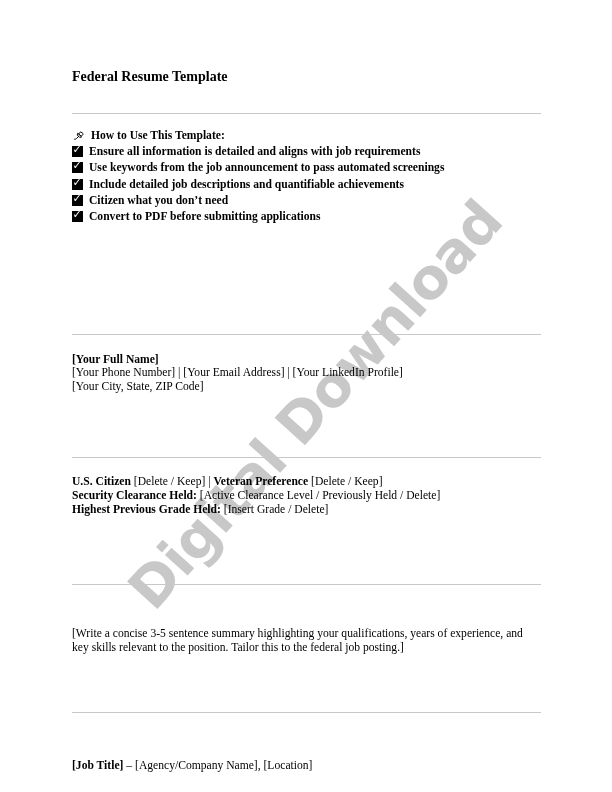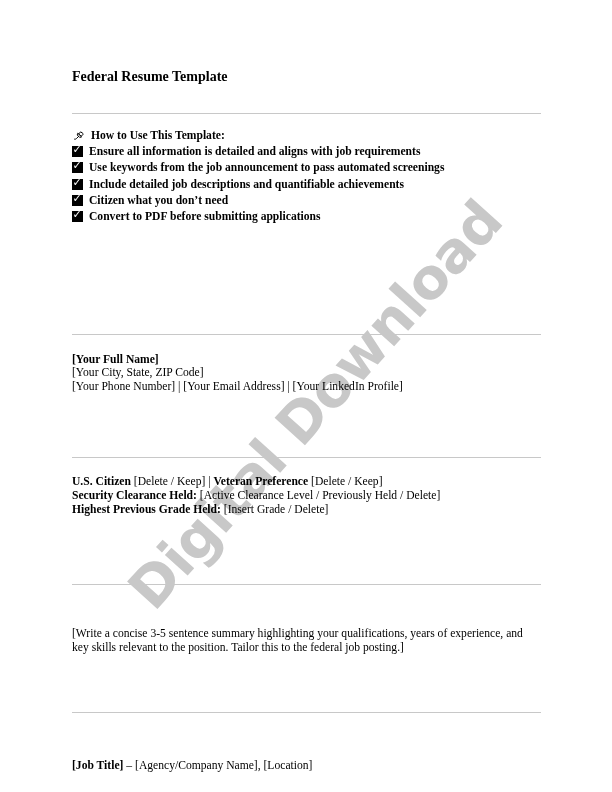--- a/index.html
+++ b/index.html
@@ -96,22 +96,22 @@
           <span class="tick">✓</span>
         </span>
       <span class="b">Convert to PDF before submitting applications</span>
     </div>
   </div>
 
   <div class="rule abs z" style="top:222px"></div>
 
   <div class="abs z" style="top:240px">
     <div class="b">[Your Full Name]</div>
+    <div>[Your Phone Number] | [Your Email Address] | [Your LinkedIn Profile]</div>
     <div>[Your City, State, ZIP Code]</div>
-    <div>[Your Phone Number] | [Your Email Address] | [Your LinkedIn Profile]</div>
   </div>
 
   <div class="rule abs z" style="top:304px"></div>
 
   <div class="abs z" style="top:321px">
     <div><span style="font-weight: bold;">U.S. Citizen</span><span> [Delete / Keep] | </span><span style="font-weight: bold;">Veteran Preference</span><span> [Delete / Keep]</span></div>
     <div><span style="font-weight: bold;">Security Clearance Held:</span><span> [Active Clearance Level / Previously Held / Delete]</span></div>
     <div><span style="font-weight: bold; margin-top: 18px;">Highest Previous Grade Held:</span><span> [Insert Grade / Delete]</span></div>
   </div>
 

